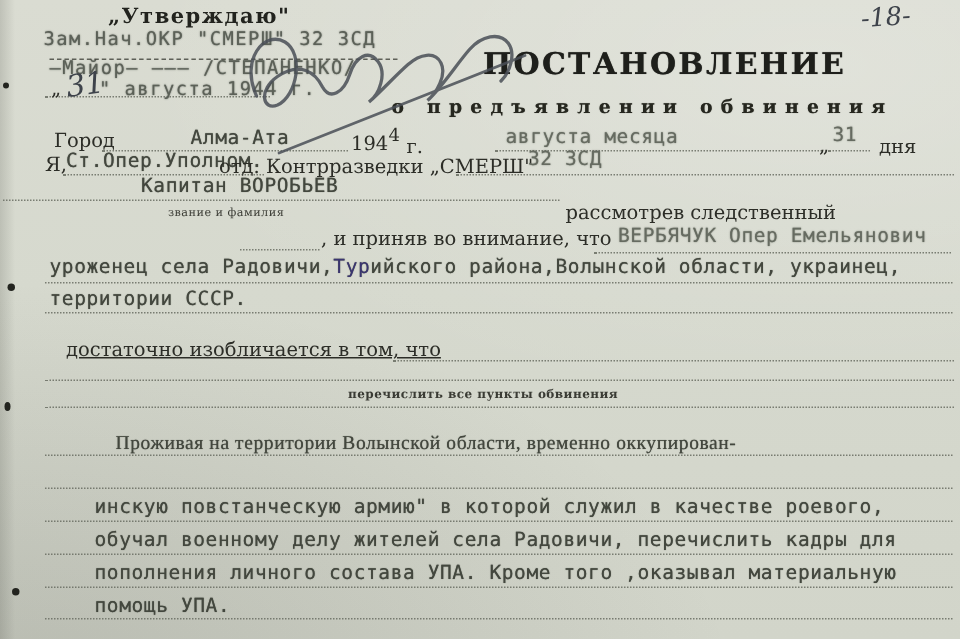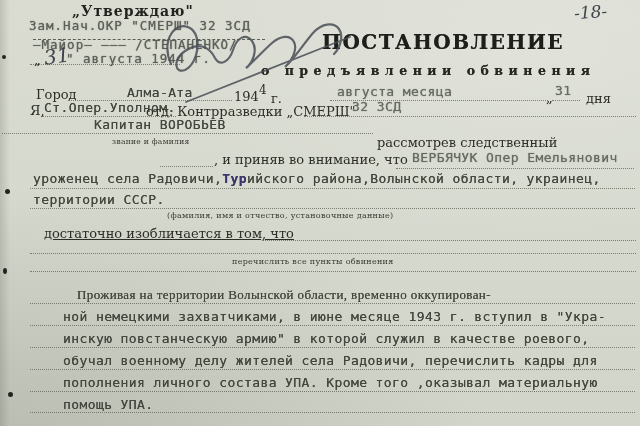--- a/index.html
+++ b/index.html
@@ -36,21 +36,21 @@
   .title{
     font-weight:bold;font-size:20px;letter-spacing:1.5px;color:#1e1f1b;
     text-shadow:0 0 0.5px rgba(30,31,27,0.8);
   }
   .subtitle{
     font-weight:bold;font-size:12.5px;letter-spacing:5.5px;color:#26271f;
     text-shadow:0 0 0.5px rgba(38,39,31,0.7);
   }
   .speck{position:absolute;background:#23241f;border-radius:50%;}
   svg.overlay{position:absolute;left:0;top:0;pointer-events:none;}
-  .accent{color:#3a3570;font-weight:bold;margin-top:24px;}
+  .accent{color:#3a3570;font-weight:normal;margin-top:24px;}
 </style>
 </head>
 <body>
 
 <div id="page">
 
   <div class="abs hand" style="left:574px;top:2px;font-size:17px;transform:rotate(-4deg);">-18-</div>
 
   <div class="abs" style="left:72px;top:3px;font-weight:bold;font-size:14px;letter-spacing:1px;color:#22231e;">„Утверждаю"</div>
   <div class="abs typed stamp" style="left:29px;top:18px;">Зам.Нач.ОКР "СМЕРШ" 32 ЗСД</div>
@@ -97,32 +97,30 @@
   <div class="abs printed" style="left:214px;top:152px;">, и приняв  во  внимание,  что</div>
   <div class="abs dotted" style="left:396px;top:168px;width:238px;"></div>
   <div class="abs typed faded" style="left:412px;top:150px;">ВЕРБЯЧУК Опер Емельянович</div>
 
   <div class="abs typed" style="left:33px;top:171px;">
     <span>уроженец села Радовичи,</span><span class="accent">Тур</span><span>ийского района,Волынской области, украинец,</span>
   </div>
   <div class="abs dotted" style="left:30px;top:188px;width:605px;"></div>
   <div class="abs typed" style="left:33px;top:192px;">территории СССР.</div>
   <div class="abs dotted" style="left:30px;top:208px;width:605px;"></div>
-  <div class="abs printed small" style="left:167px;top:211px;font-size:8px;">(фамилия, имя и отчество, установочные данные)</div>
 
   <div class="abs printed" style="left:44px;top:226px;text-decoration:underline;">достаточно изобличается  в  том,  что</div>
   <div class="abs dotted" style="left:262px;top:240px;width:374px;"></div>
   <div class="abs dotted" style="left:30px;top:253px;width:606px;"></div>
 
-  <div class="abs printed small" style="left:232px;top:257px;font-size:8px;font-weight:normal;">перечислить все пункты обвинения</div>
+  <div class="abs printed small" style="left:232px;top:257px;font-size:8px;font-weight:bold;">перечислить все пункты обвинения</div>
   <div class="abs dotted" style="left:30px;top:271px;width:606px;"></div>
 
   <div class="abs typed" style="left:77px;top:287px;font-family:Liberation Serif, serif;">Проживая на территории Волынской области, временно оккупирован-</div>
   <div class="abs dotted" style="left:30px;top:303px;width:605px;"></div>
-  <div class="abs typed" style="left:63px;top:309px;">ной немецкими захватчиками, в июне месяце 1943 г. вступил в "Укра-</div>
   <div class="abs dotted" style="left:30px;top:325px;width:605px;"></div>
   <div class="abs typed" style="left:63px;top:331px;">инскую повстанческую армию" в которой служил в качестве роевого,</div>
   <div class="abs dotted" style="left:30px;top:347px;width:605px;"></div>
   <div class="abs typed" style="left:63px;top:353px;">обучал военному делу жителей села Радовичи, перечислить кадры для</div>
   <div class="abs dotted" style="left:30px;top:369px;width:605px;"></div>
   <div class="abs typed" style="left:63px;top:375px;">пополнения личного состава УПА. Кроме того ,оказывал материальную</div>
   <div class="abs dotted" style="left:30px;top:391px;width:605px;"></div>
   <div class="abs typed" style="left:63px;top:397px;">помощь УПА.</div>
   <div class="abs dotted" style="left:30px;top:412px;width:605px;"></div>
 

